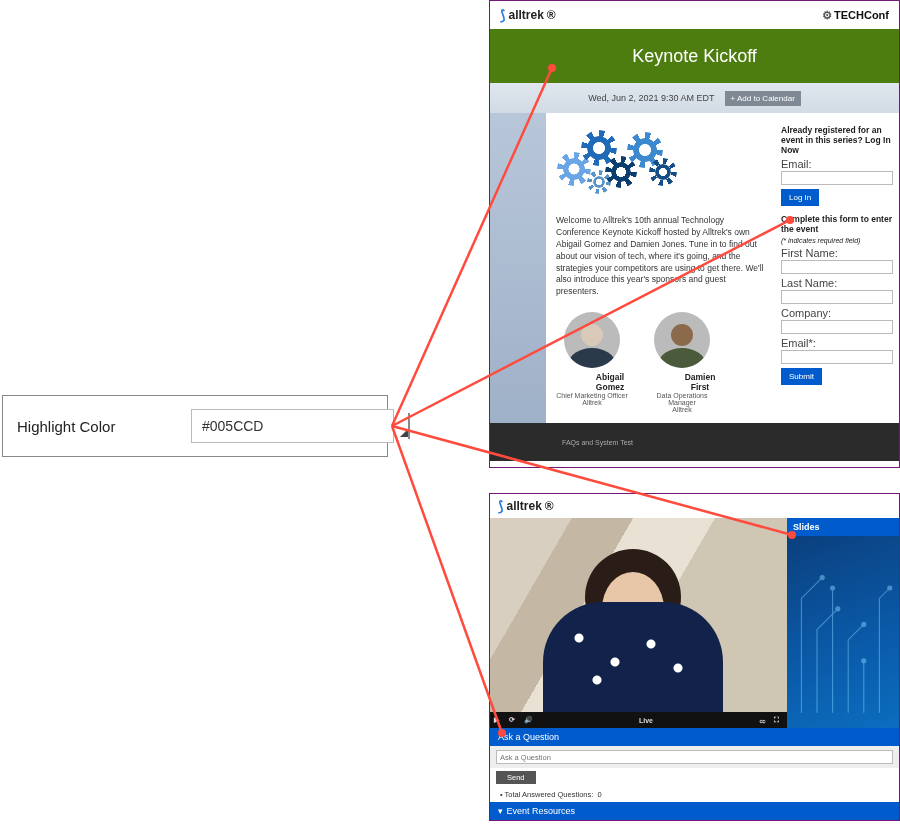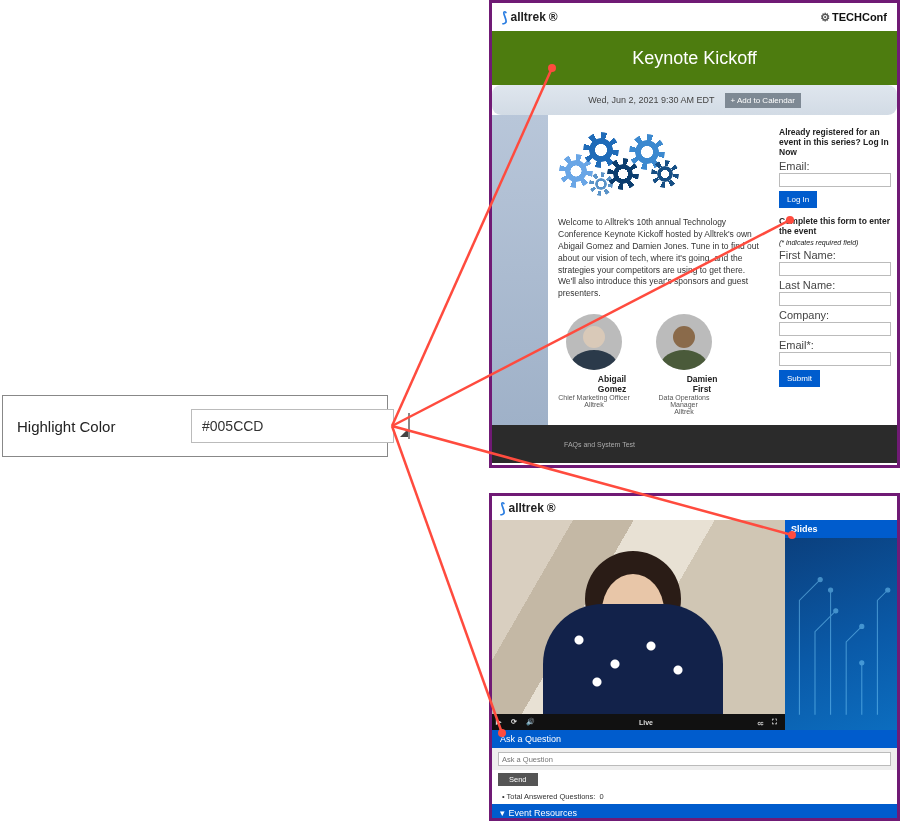--- a/index.html
+++ b/index.html
@@ -54,21 +54,21 @@
     right:1px; bottom:1px;
     border: 4px solid transparent;
     border-right-color:#444;
     border-bottom-color:#444;
   }
 
   
   .preview {
     position: absolute;
     background: #fff;
-    border: 3px solid #701a75;
+    border: 1px solid #701a75;
     overflow: hidden;
     font-size: 9px;
     color: #222;
   }
   .preview-reg {
     left: 489px;
     top: 0px;
     width: 411px;
     height: 468px;
   }
@@ -107,21 +107,20 @@
   }
   .reg-meta {
     height: 30px;
     background: linear-gradient(#dfe6ee,#d2dbe5);
     display:flex;
     align-items:center;
     justify-content:center;
     gap:10px;
     font-size:9px;
     color:#444;
-    border-radius:9px;
   }
   .add-cal {
     background:#7e8994;
     color:#fff;
     padding:3px 6px;
     font-size:8px;
     border:none;
     cursor:pointer;
   }
   .reg-body {

